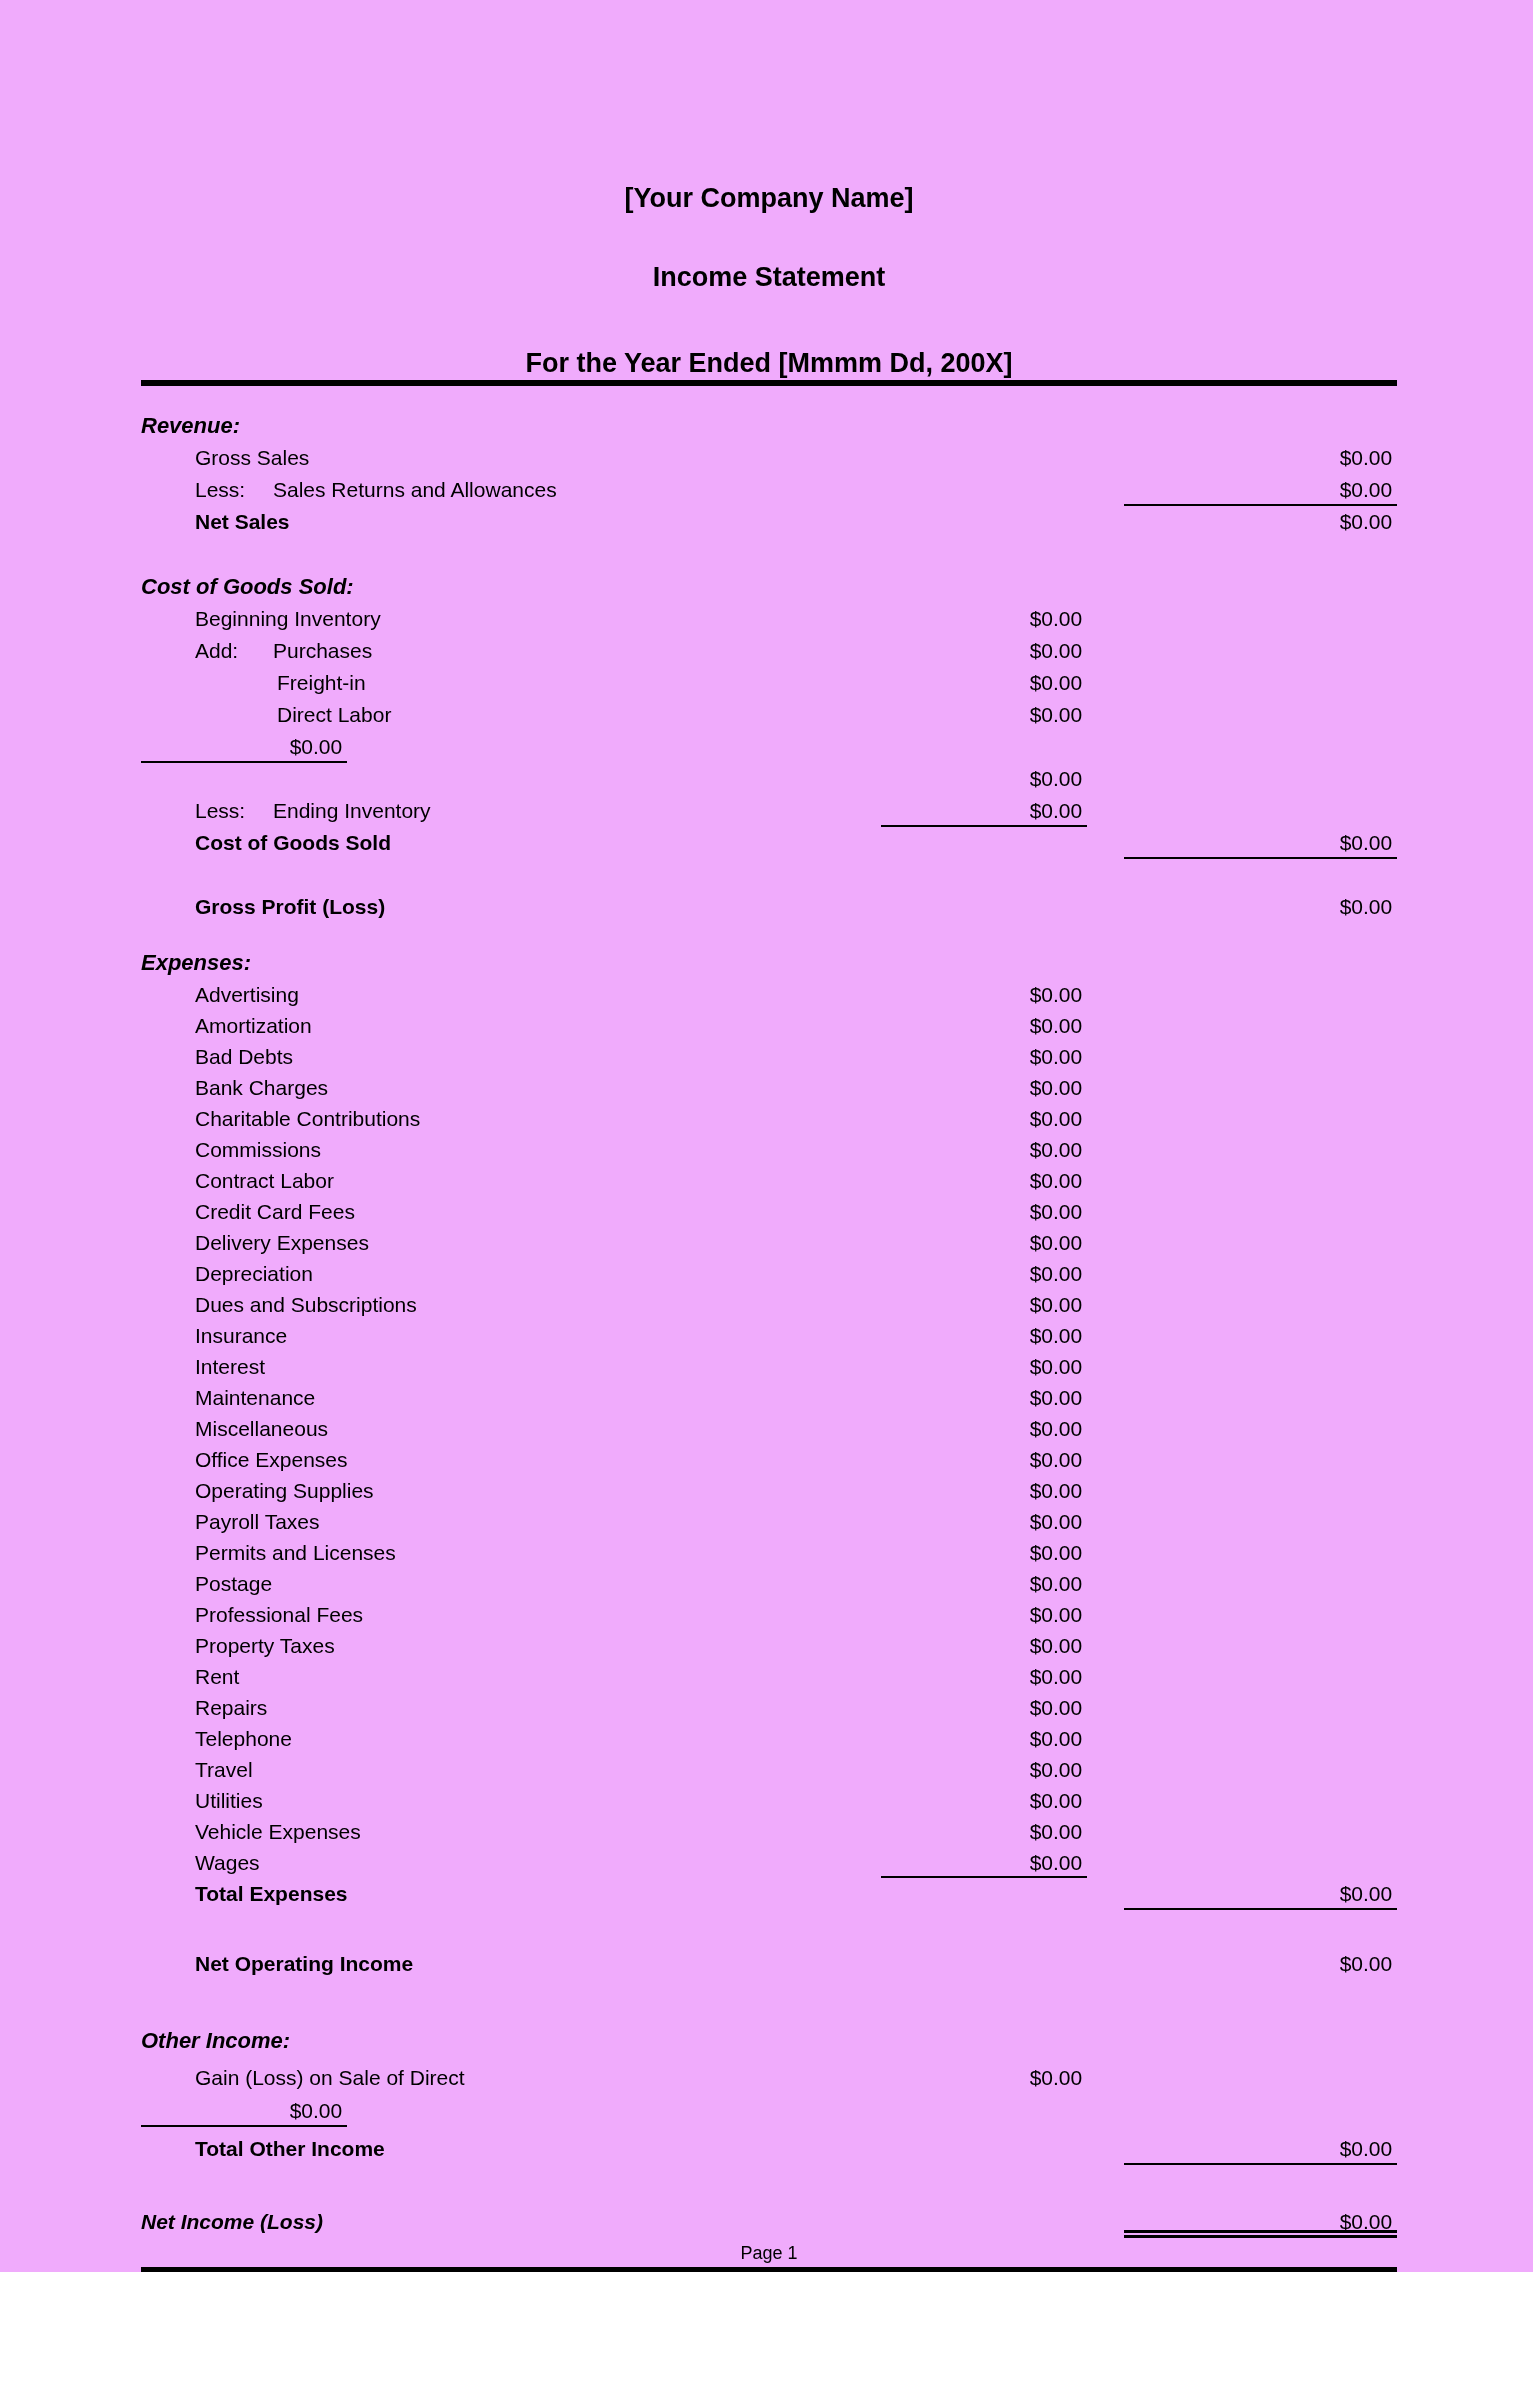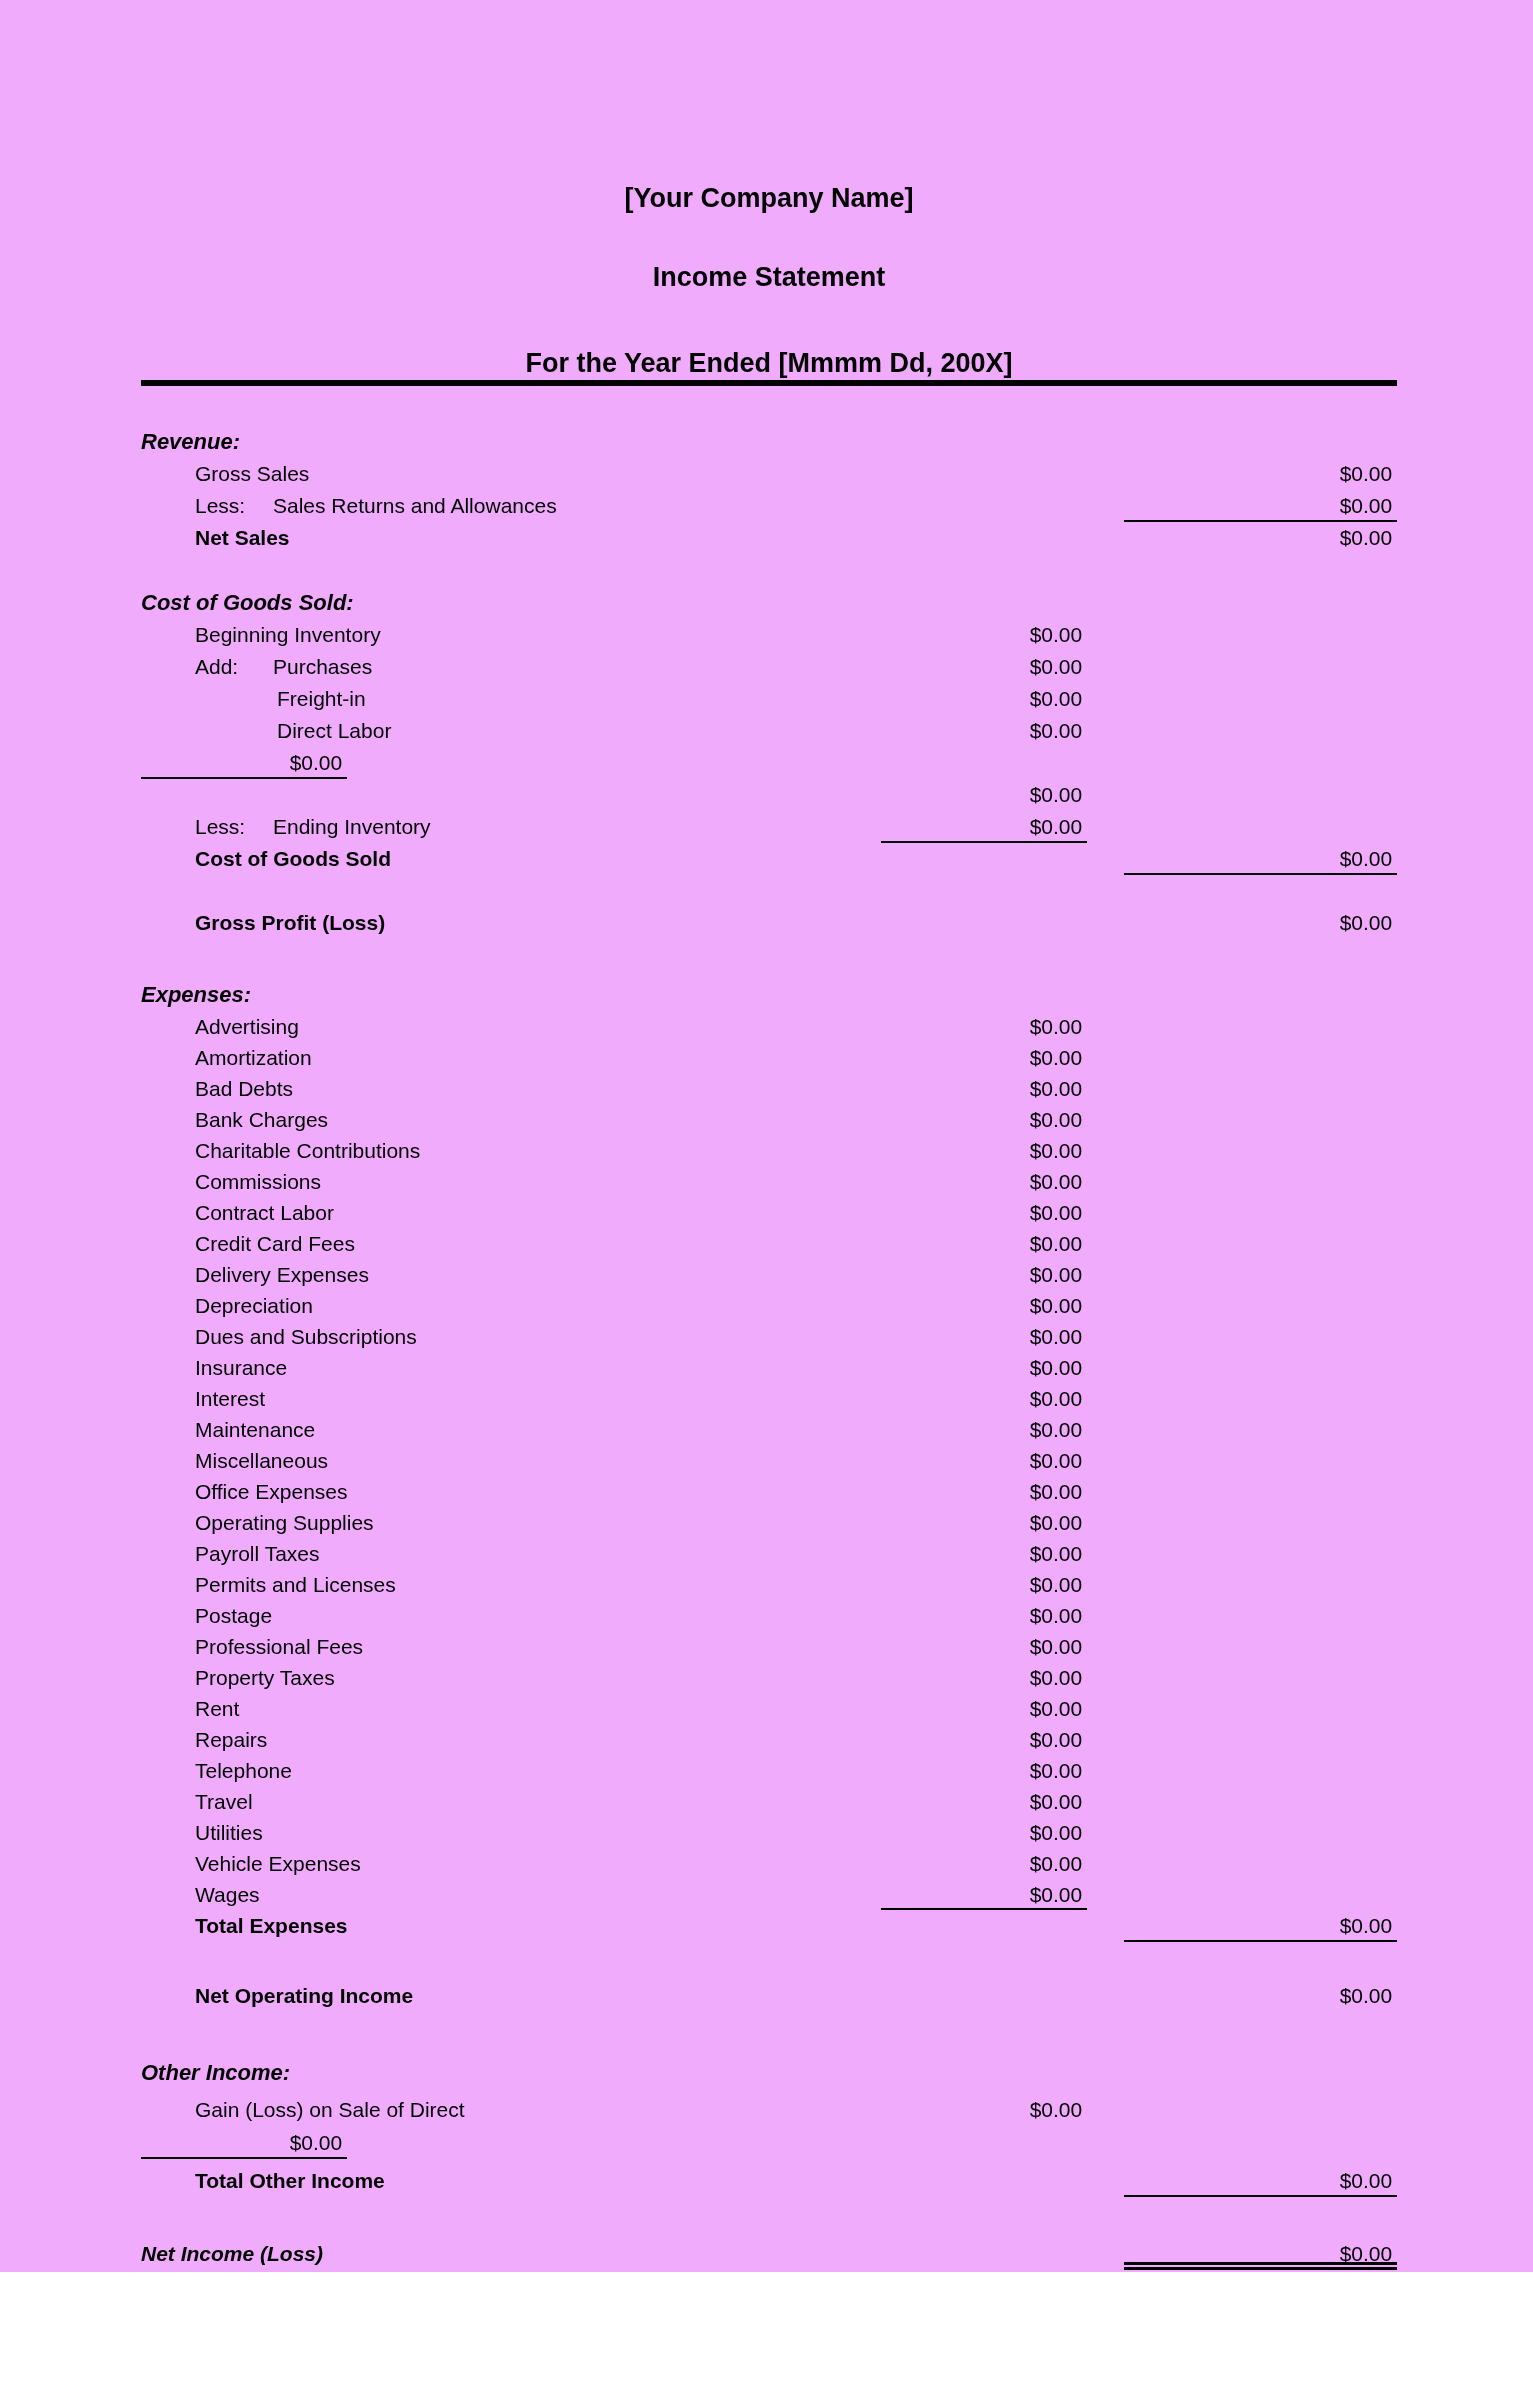--- a/index.html
+++ b/index.html
@@ -54,21 +54,21 @@
   }
   .bolditalic { font-weight:700; font-style:italic; }
   .ul-mid  .cell-mid  { border-bottom:2.9px solid #000000; }
   .ul-right .cell-right { border-bottom:2.9px solid #000000; }
   .dbl .cell-right { border-bottom:8.6px double #000000; }
   .expense-list .row { height:31px; line-height:31px; }
   .expense-list > .row:last-child .cell-mid { border-bottom:2.9px solid #000000; }
 
   .mt35 { margin-top:33px; }
   .mt34 { margin-top:32.5px; }
-  .mt38 { margin-top:40px; }
+  .mt38 { margin-top:24px; }
   .mt40 { margin-top:38px; }
   .mt47 { margin-top:45px; }
   .mt4  { margin-top:3.8px; }
   .mt6  { margin-top:5.7px; }
   .mt43 { margin-top:41px; }
 
   .footer-line {
     margin-top:1.9px;
     text-align:center;
     font-size:18px;

